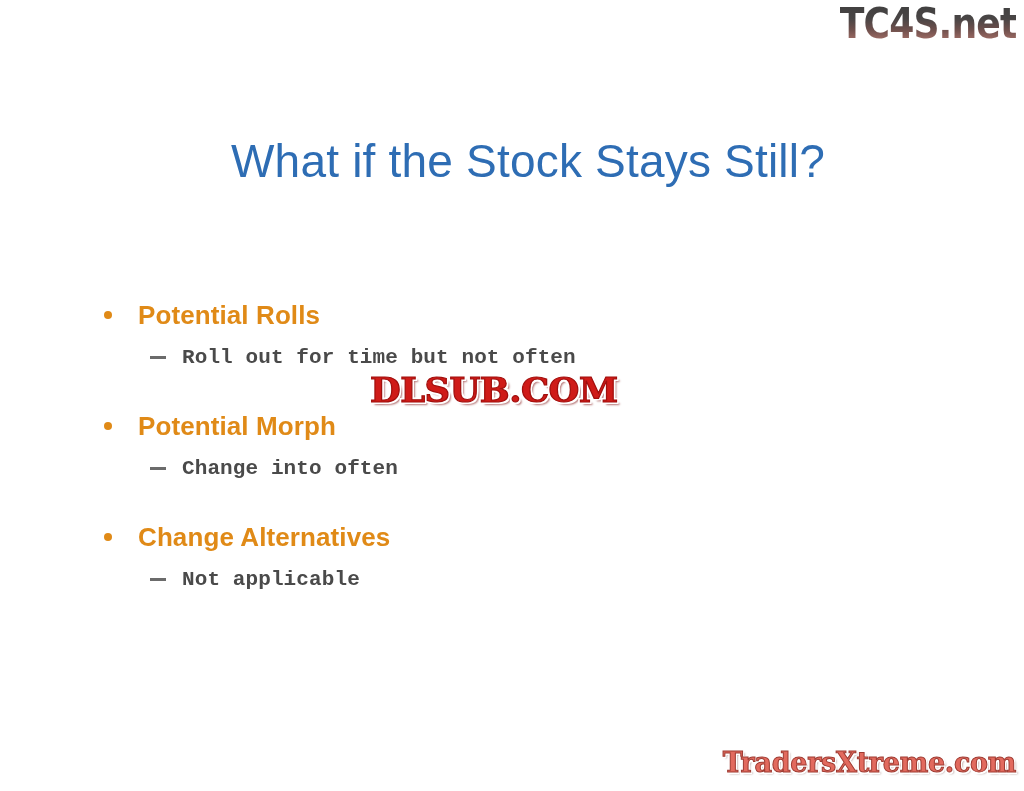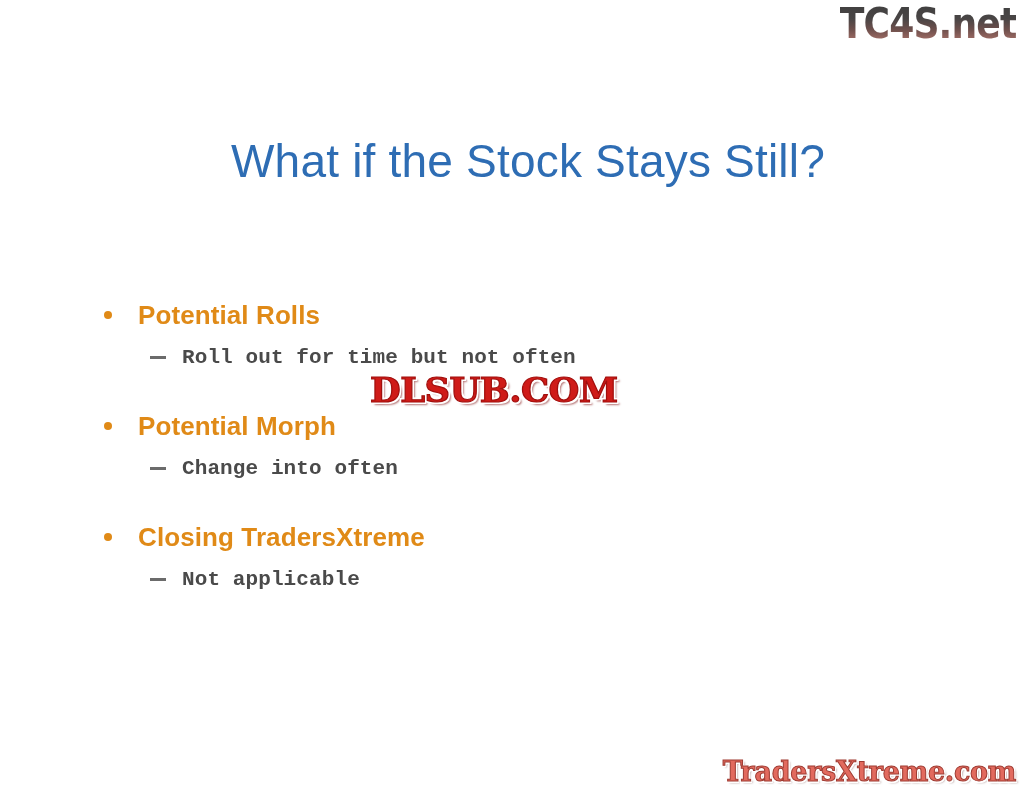--- a/index.html
+++ b/index.html
@@ -135,21 +135,21 @@
        3px 3px 2px rgba(120,0,0,0.55),
        0 0 6px rgba(255,255,255,0.95);
     -webkit-text-stroke: 1.2px #a10f0d;
     user-select: none;
   }
 
   
   .tx-watermark {
     position: absolute;
     right: 8px;
-    bottom: 3px;
+    bottom: 12px;
     font-family: "DejaVu Serif", serif;
     font-weight: bold;
     font-size: 27px;
     line-height: 32px;
     letter-spacing: -0.3px;
     color: #e26a5e;
     text-shadow:
        1.5px 0 0 #ffffff,
       -1.5px 0 0 #ffffff,
        0 1.5px 0 #ffffff,
@@ -192,21 +192,21 @@
       </span>
       <span class="bullet-l2">
         <span class="dash"></span>
         <span>Change into often</span>
       </span>
     </div>
 
     <div class="bullet-group">
       <span class="bullet-l1">
         <span class="dot"></span>
-        <span>Closing TradersXtreme</span>
+        <span>Change Alternatives</span>
       </span>
       <span class="bullet-l2">
         <span class="dash"></span>
         <span>Not applicable</span>
       </span>
     </div>
 
   </div>
 
   <div class="dlsub-watermark">DLSUB.COM</div>

